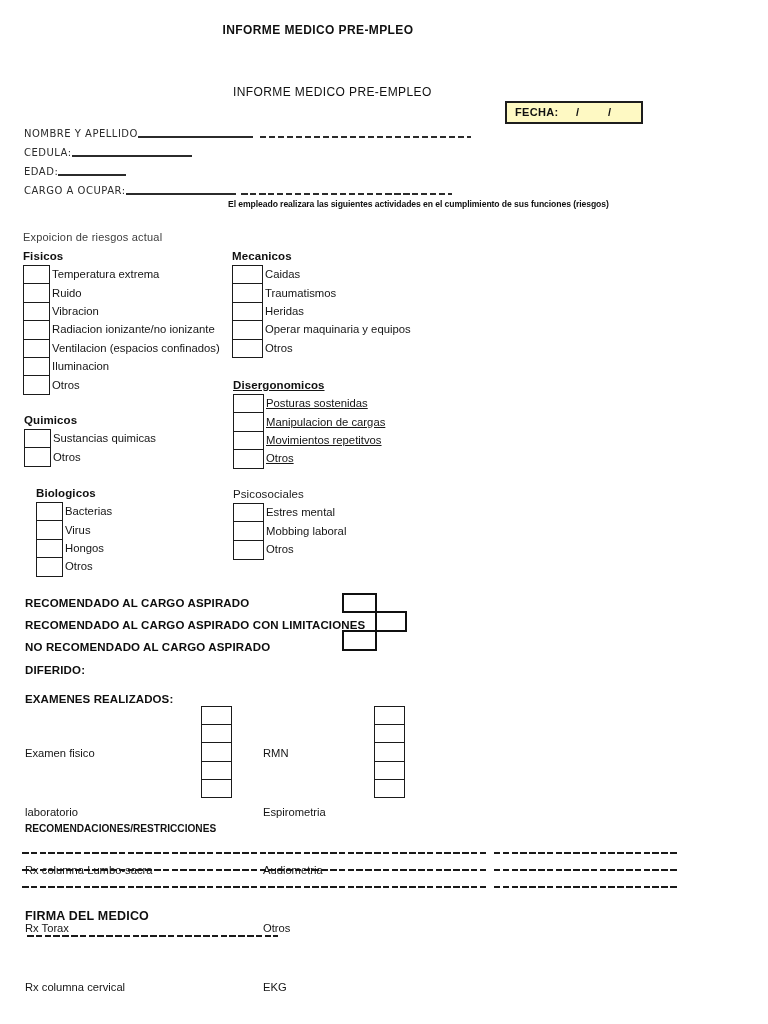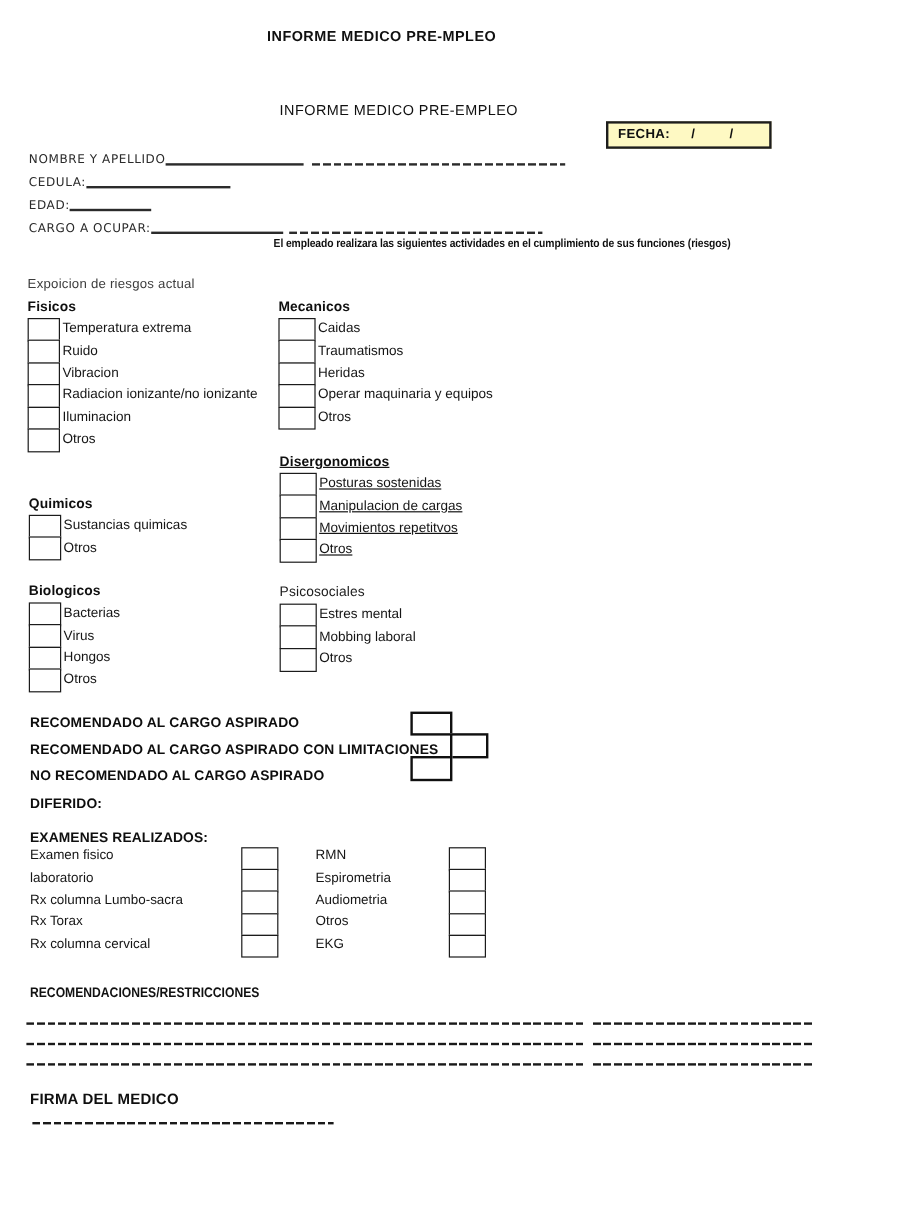--- a/index.html
+++ b/index.html
@@ -33,42 +33,42 @@
                    white-space:nowrap;transform:scale(.88,1);transform-origin:left top;}
 
   #expoicion{top:231px;left:23px;font-size:11px;color:#3d3d3d;letter-spacing:.2px;}
 
   
   .risk-section{position:absolute;}
   #sec-fisicos{left:23px;top:250px;}
   #sec-mecanicos{left:232px;top:250px;}
   #sec-quimicos{left:24px;top:414px;}
   #sec-disergonomicos{left:233px;top:379px;text-decoration:underline;}
-  #sec-biologicos{left:24px;top:487px;}
+  #sec-biologicos{left:36px;top:487px;}
   #sec-psicosociales{left:233px;top:488px;}
   .risk-title{font-size:11.5px;font-weight:700;letter-spacing:.1px;height:13px;margin-bottom:2px;color:#0f0f0f;white-space:nowrap;}
   #sec-psicosociales .risk-title{font-weight:400;color:#1c1c1c;}
   .risk-row{display:flex;align-items:center;height:18.4px;}
   .cbox{flex:none;align-self:flex-start;width:27px;height:19.8px;box-sizing:border-box;border:1.4px solid #1b1b1b;background:#fff;}
   .wide .cbox{width:31px;}
   .risk-label{font-size:11.3px;color:#151515;padding-left:2px;white-space:nowrap;}
 
   
   #rec-lines{left:25px;top:592px;font-size:11.5px;font-weight:700;letter-spacing:.15px;line-height:22.2px;color:#0d0d0d;white-space:nowrap;}
   .rec-box{position:absolute;box-sizing:border-box;border:2.2px solid #101010;background:#fff;}
   #rec-box-1{left:342px;top:593px;width:35px;height:20px;}
   #rec-box-2{left:375px;top:611.2px;width:32px;height:20.6px;}
   #rec-box-3{left:342px;top:629.6px;width:35px;height:21px;}
 
   
   #exams-title{left:25px;top:693px;font-size:11.5px;font-weight:700;letter-spacing:.1px;color:#0f0f0f;}
   .exam-labels{position:absolute;font-size:11.2px;color:#151515;}
   #exam-labels-left{left:25px;top:704px;}
   #exam-labels-right{left:263px;top:704px;}
-  .exam-label-row{height:18.4px;display:flex;align-items:center;white-space:nowrap;}
+  .exam-label-row{height:18.4px;display:flex;align-items:center;white-space:nowrap;margin-top:40px;}
   .exam-col{position:absolute;}
   #exam-col-left{left:201px;top:706px;}
   #exam-col-right{left:374px;top:706px;}
   .exam-cell{width:31px;height:19.6px;box-sizing:border-box;border:1.4px solid #1b1b1b;margin-top:-1.4px;background:#fff;}
   .exam-cell:first-child{margin-top:0;}
 
   
   #recs-title{left:25px;top:822px;font-size:11.5px;font-weight:700;color:#111;
               transform:scaleX(.88);transform-origin:left top;white-space:nowrap;}
   #blank-lines{left:22px;top:842px;}
@@ -129,20 +129,24 @@
     <div class="risk-row">
       <div class="cbox"></div>
       <span class="risk-label">Vibracion</span>
     </div>
     <div class="risk-row">
       <div class="cbox"></div>
       <span class="risk-label">Radiacion ionizante/no ionizante</span>
     </div>
     <div class="risk-row">
       <div class="cbox"></div>
+      <span class="risk-label">Ventilacion (espacios confinados)</span>
+    </div>
+    <div class="risk-row">
+      <div class="cbox"></div>
       <span class="risk-label">Iluminacion</span>
     </div>
     <div class="risk-row">
       <div class="cbox"></div>
       <span class="risk-label">Otros</span>
     </div>
   </div>
 <div class="risk-section wide" id="sec-mecanicos">
     <div class="risk-title">Mecanicos</div>
     <div class="risk-row">

